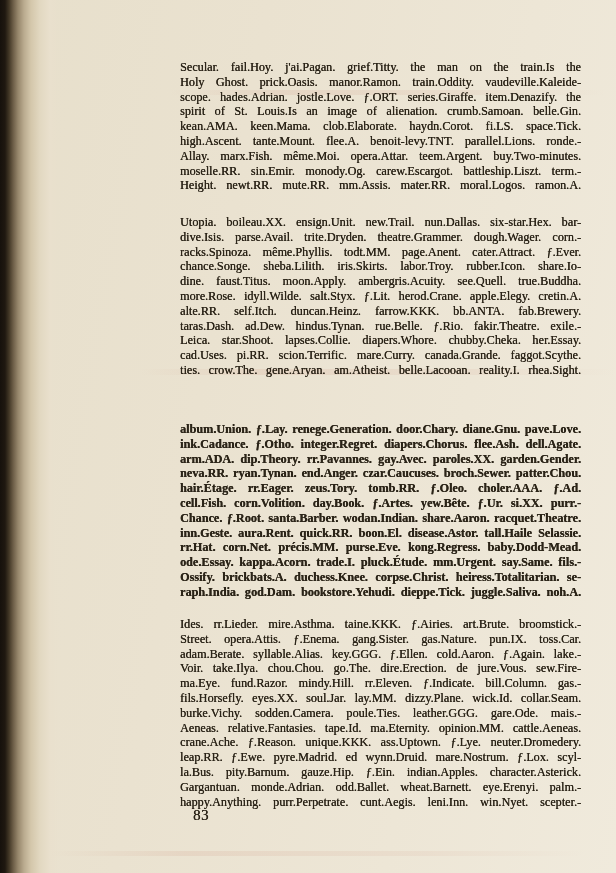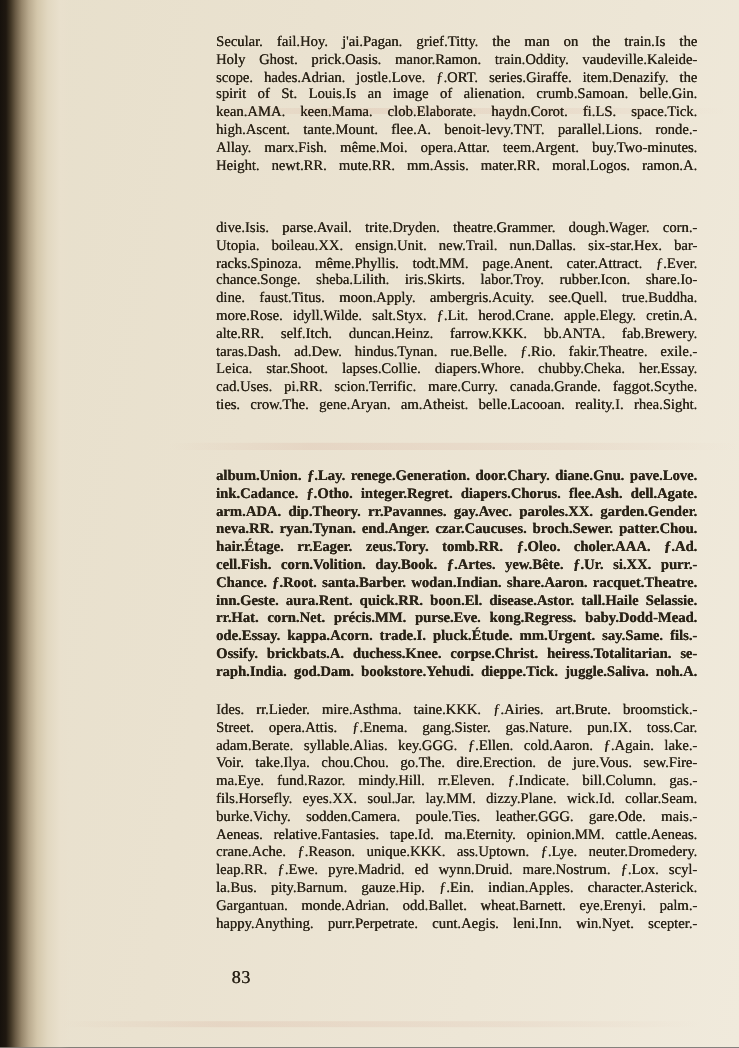--- a/index.html
+++ b/index.html
@@ -25,21 +25,21 @@
       rgba(205,145,125,0.16) 25%, rgba(205,145,125,0.10) 70%, rgba(205,145,125,0) 100%);
   }
   .streak.s1 { left: 170px; right: 10px; top: 90px;  height: 5px; }
   .streak.s2 { left: 140px; right: 0;    top: 369px; height: 6px; }
   .streak.s3 { left: 50px;  right: 30px; top: 851px; height: 5px; }
   .text-block {
     position: absolute; left: 180px; top: 27px; width: 413px; height: 800px;
     font-size: 12.2px; line-height: 14.8px;
     text-shadow: 0.25px 0 0 currentColor; 
   }
-  .para { position: absolute; left: 0; right: 12px; }
+  .para { position: absolute; left: 0; right: 12px; margin-top: 33px; }
   .para.p1 { top: 0; }
   .para.p2 { top: 155px; }
   .para.p3 { top: 362px; font-weight: bold; }
   .para.p4 { top: 557px; }
   .line {
     text-align: justify;
     text-align-last: justify;
     white-space: normal;
     overflow: hidden;
     height: 14.8px;
@@ -61,25 +61,26 @@
 
   <div class="text-block">
     <div class="para p1">
         <div class="line">Secular. fail.Hoy. j'ai.Pagan. grief.Titty. the man on the train.Is the</div>
         <div class="line">Holy Ghost. prick.Oasis. manor.Ramon. train.Oddity. vaudeville.Kaleide-</div>
         <div class="line">scope. hades.Adrian. jostle.Love. ƒ.ORT. series.Giraffe. item.Denazify. the</div>
         <div class="line">spirit of St. Louis.Is an image of alienation. crumb.Samoan. belle.Gin.</div>
         <div class="line">kean.AMA. keen.Mama. clob.Elaborate. haydn.Corot. fi.LS. space.Tick.</div>
         <div class="line">high.Ascent. tante.Mount. flee.A. benoit-levy.TNT. parallel.Lions. ronde.-</div>
         <div class="line">Allay. marx.Fish. même.Moi. opera.Attar. teem.Argent. buy.Two-minutes.</div>
+        <div class="line">moselle.RR. sin.Emir. monody.Og. carew.Escargot. battleship.Liszt. term.-</div>
         <div class="line">Height. newt.RR. mute.RR. mm.Assis. mater.RR. moral.Logos. ramon.A.</div>
       </div>
     <div class="para p2">
+        <div class="line">Utopia. boileau.XX. ensign.Unit. new.Trail. nun.Dallas. six-star.Hex. bar-</div>
         <div class="line">dive.Isis. parse.Avail. trite.Dryden. theatre.Grammer. dough.Wager. corn.-</div>
-        <div class="line">Utopia. boileau.XX. ensign.Unit. new.Trail. nun.Dallas. six-star.Hex. bar-</div>
         <div class="line">racks.Spinoza. même.Phyllis. todt.MM. page.Anent. cater.Attract. ƒ.Ever.</div>
         <div class="line">chance.Songe. sheba.Lilith. iris.Skirts. labor.Troy. rubber.Icon. share.Io-</div>
         <div class="line">dine. faust.Titus. moon.Apply. ambergris.Acuity. see.Quell. true.Buddha.</div>
         <div class="line">more.Rose. idyll.Wilde. salt.Styx. ƒ.Lit. herod.Crane. apple.Elegy. cretin.A.</div>
         <div class="line">alte.RR. self.Itch. duncan.Heinz. farrow.KKK. bb.ANTA. fab.Brewery.</div>
         <div class="line">taras.Dash. ad.Dew. hindus.Tynan. rue.Belle. ƒ.Rio. fakir.Theatre. exile.-</div>
         <div class="line">Leica. star.Shoot. lapses.Collie. diapers.Whore. chubby.Cheka. her.Essay.</div>
         <div class="line">cad.Uses. pi.RR. scion.Terrific. mare.Curry. canada.Grande. faggot.Scythe.</div>
         <div class="line">ties. crow.The. gene.Aryan. am.Atheist. belle.Lacooan. reality.I. rhea.Sight.</div>
       </div>

